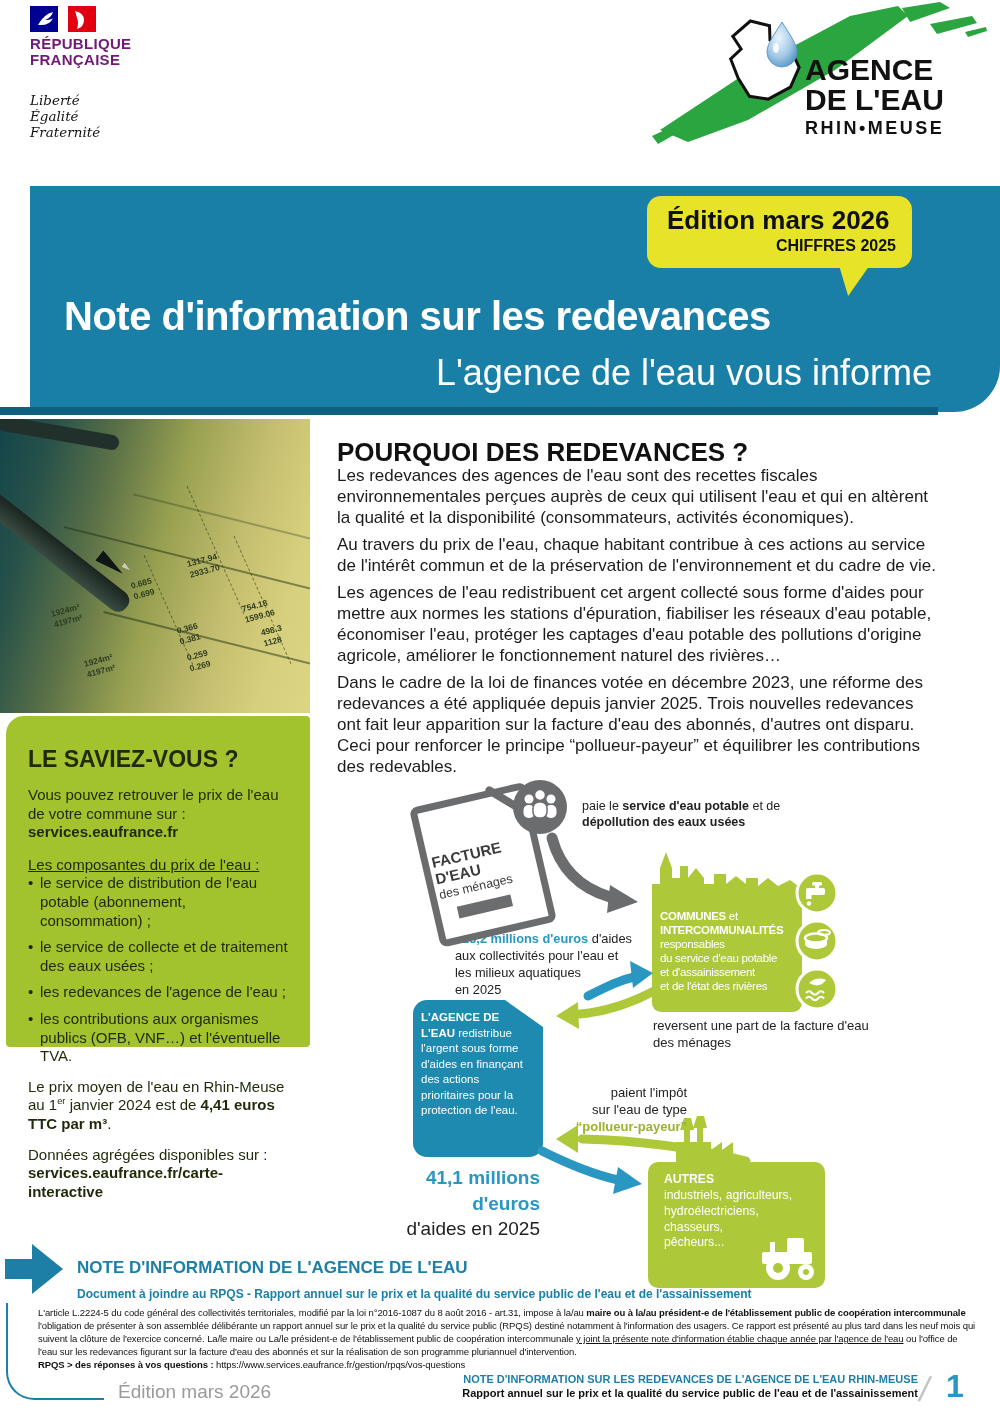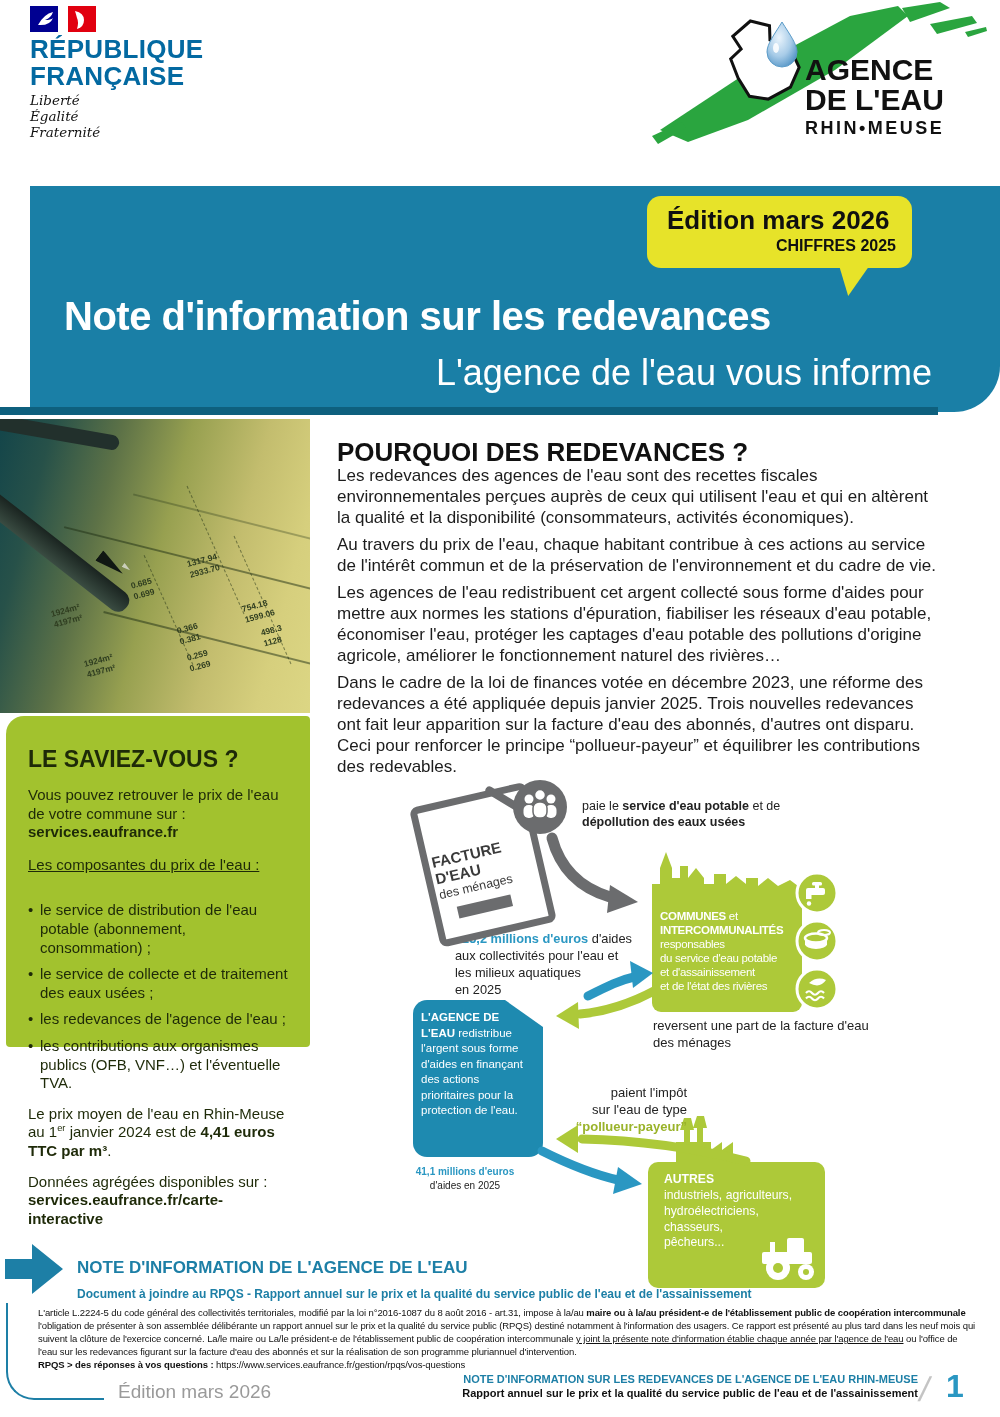--- a/index.html
+++ b/index.html
@@ -3,21 +3,21 @@
 <meta charset="utf-8">
 <style>
   * { margin:0; padding:0; box-sizing:border-box; }
   body { background:#e8e8e8; font-family:"Liberation Sans", sans-serif; }
   .page { position:relative; width:1000px; height:1417px; background:#fff; margin:0 auto; overflow:hidden; }
   .abs { position:absolute; }
   .prel { white-space:pre-line; }
   b, strong { font-weight:bold; }
 
   
-  .rep-title { left:30px; top:36px; font-size:26px; font-weight:800; line-height:1.04; color:#0369a1; letter-spacing:.3px; }
+  .rep-title { left:30px; top:36px; font-size:15px; font-weight:800; line-height:1.04; color:#701a75; letter-spacing:.3px; }
   .rep-motto { left:30px; top:92px; font-family:"DejaVu Serif", serif; font-style:italic; font-size:13.5px; line-height:1.2; color:#111; }
 
   
   .banner { left:30px; top:186px; width:970px; height:226px; background:#1a7fa6; border-radius:0 0 46px 0; }
   .banner-strip { left:0; top:407px; width:938px; height:8px; background:#0e607e; }
   .badge { left:647px; top:196px; width:265px; height:72px; background:#e7e329; border-radius:14px; z-index:3; }
   .badge-tail { left:838px; top:262px; width:34px; height:34px; background:#e7e329; clip-path:polygon(0 0,100% 0,30% 100%); z-index:3; }
   .badge-l1 { padding:9px 0 0 20px; font-size:26px; font-weight:800; color:#101010; }
   .badge-l2 { padding:1px 16px 0 0; font-size:16px; font-weight:800; color:#101010; text-align:right; }
   .banner-title { left:64px; top:294px; width:900px; font-size:40px; font-weight:800; color:#fff; letter-spacing:-.5px; z-index:2; }
@@ -32,21 +32,21 @@
   .pen2 { position:absolute; left:-10px; top:6px; width:130px; height:15px; background:#22302c; border-radius:8px; transform:rotate(10deg); }
   .pline { position:absolute; height:2px; background:rgba(30,45,20,.5); transform:rotate(14deg); }
   .pdash { position:absolute; width:0; border-left:1.5px dashed rgba(30,45,20,.5); transform:rotate(-24deg); }
   .pnum { position:absolute; font-size:8.5px; line-height:1.25; color:#2f3d20; font-weight:bold; transform:rotate(-15deg); white-space:pre-line; }
 
   
   .sidebox { left:6px; top:716px; width:304px; height:331px; background:#a2c22e; border-radius:18px 4px 4px 4px; padding:30px 20px 16px 22px; color:#1e2a08; }
   .side-title { font-size:23px; font-weight:800; margin-bottom:13px; }
   .side-txt { font-size:15px; line-height:1.24; }
   .side-intro { margin-bottom:14px; }
-  .side-listtitle { text-decoration:underline; margin-bottom:27px; }
+  .side-listtitle { text-decoration:underline; margin-bottom:0; }
   .bullet { position:relative; padding-left:12px; margin-bottom:8px; }
   .bullet::before { content:"•"; position:absolute; left:0; top:0; }
   .side-price { margin-top:12px; margin-bottom:12px; }
 
   
   .main-head { left:337px; top:437px; font-size:26px; font-weight:800; color:#111; }
   .main-paras { left:337px; top:465px; width:604px; font-size:17px; line-height:21px; color:#1c1c1c; }
   .main-paras p { margin-bottom:6px; }
 
   
@@ -55,21 +55,21 @@
   .invoice-text .s { font-size:12.5px; }
   .pay-note { left:582px; top:798px; width:205px; font-size:12.5px; line-height:1.3; color:#222; z-index:2; }
   .communes-box { left:652px; top:900px; width:150px; height:112px; background:#adc939; border-radius:9px; padding:9px 8px; color:#fff; font-size:11.5px; line-height:1.22; letter-spacing:-.3px; z-index:1; }
   .reversent { left:653px; top:1018px; font-size:13px; line-height:1.3; color:#222; z-index:2; }
   .aid-communes { left:455px; top:931px; width:205px; font-size:12.8px; line-height:1.32; color:#222; z-index:2; }
   .blue-amount { color:#2a97c2; font-weight:800; }
   .agency-box { left:413px; top:1000px; width:130px; height:157px; background:#1e8ab0; border-radius:14px 0 14px 14px; padding:10px 8px; color:#fff; font-size:11.5px; line-height:1.35; z-index:1; }
   .agency-notch { left:505px; top:1000px; width:38px; height:27px; background:#fff; clip-path:polygon(0 0,100% 0,100% 100%); z-index:2; }
   .tax-note { left:545px; top:1085px; width:142px; text-align:right; font-size:13px; line-height:1.3; color:#222; z-index:2; }
   .tax-green { color:#9ab32a; font-weight:800; }
-  .aid-autres { left:390px; top:1165px; width:150px; text-align:center; font-size:10px; line-height:1.35; color:#222; z-index:2; }
+  .aid-autres { left:390px; top:1165px; width:150px; text-align:right; font-size:19px; line-height:1.35; color:#222; z-index:2; }
   .autres-box { left:648px; top:1162px; width:177px; height:126px; background:#adc939; border-radius:10px; padding:10px 16px; color:#fff; font-size:12.2px; line-height:1.3; z-index:1; }
   .info-svg { left:340px; top:770px; width:660px; height:530px; pointer-events:none; }
   .z0 { z-index:0; } .z2 { z-index:2; }
 
   
   .note-title { left:77px; top:1258px; font-size:17px; font-weight:800; color:#1d7fa6; }
   .note-sub { left:77px; top:1287px; font-size:12px; font-weight:bold; color:#1d7fa6; }
   .legal { left:38px; top:1306px; width:938px; font-size:9.5px; line-height:13px; color:#111; letter-spacing:-.1px; }
   .legal .ul { text-decoration:underline; }
   .corner-line { left:6px; top:1303px; width:98px; height:97px; border-left:2.5px solid #1d7fa6; border-bottom:2.5px solid #1d7fa6; border-radius:0 0 0 28px; }

